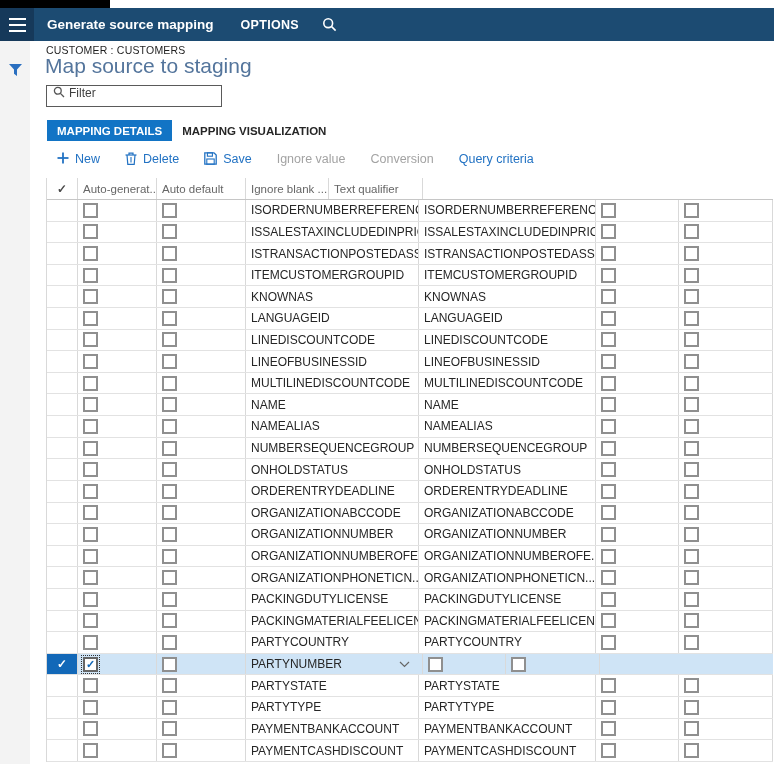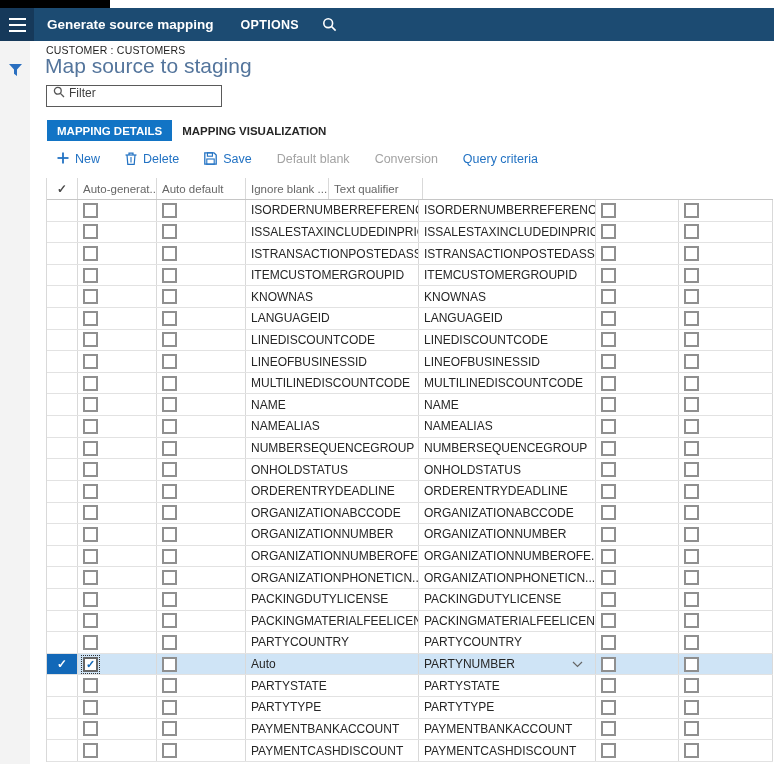--- a/index.html
+++ b/index.html
@@ -136,21 +136,21 @@
   <div class="tb-item">
     <span class="ticon">
       <svg width="13" height="13" viewBox="0 0 13 13">
         <path d="M0.8 0.8 H10 L12.2 3 V12.2 H0.8 Z" fill="none" stroke="#2272c3" stroke-width="1.3"></path>
         <rect x="3.4" y="0.8" width="5" height="3.4" fill="none" stroke="#2272c3" stroke-width="1.1"></rect>
         <rect x="2.8" y="7" width="7.4" height="5.2" fill="none" stroke="#2272c3" stroke-width="1.1"></rect>
       </svg>
     </span>
     <span>Save</span>
   </div>
-  <div class="tb-item disabled">Default blank</div>
+  <div class="tb-item disabled">Ignore value</div>
   <div class="tb-item disabled">Conversion</div>
   <div class="tb-item">Query criteria</div>
 </div>
 
 <div class="grid">
   <div class="ghead">
     <div class="cell c0">✓</div>
     <div class="cell c1 txt">Auto-generat...</div>
     <div class="cell c2 txt">Auto default</div>
     <div class="cell c5 txt">Ignore blank ...</div>
@@ -515,21 +515,20 @@
         </div>
       </div>
       <div class="row selected">
         <div class="cell c0">✓</div>
         <div class="cell c1 cbcell">
           <div class="cb checked">✓</div>
         </div>
         <div class="cell c2 cbcell">
           <div class="cb"></div>
         </div>
-        <div class="cell c3 txt">Auto</div>
         <div class="cell c4 txt">PARTYNUMBER<span class="chevron">
             <svg width="11" height="7" viewBox="0 0 11 7">
               <polyline points="1,1 5.5,5.5 10,1" fill="none" stroke="#666" stroke-width="1.2"></polyline>
             </svg>
           </span></div>
         <div class="cell c5 cbcell">
           <div class="cb"></div>
         </div>
         <div class="cell c6 cbcell">
           <div class="cb"></div>

